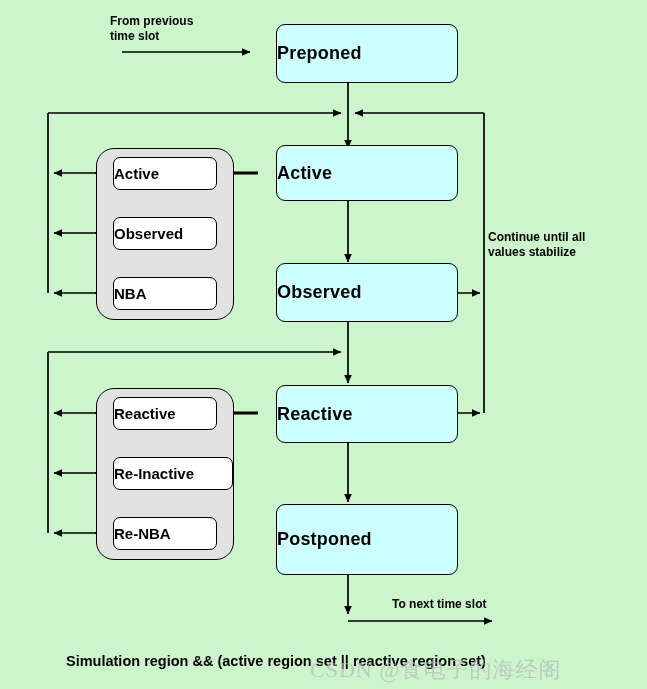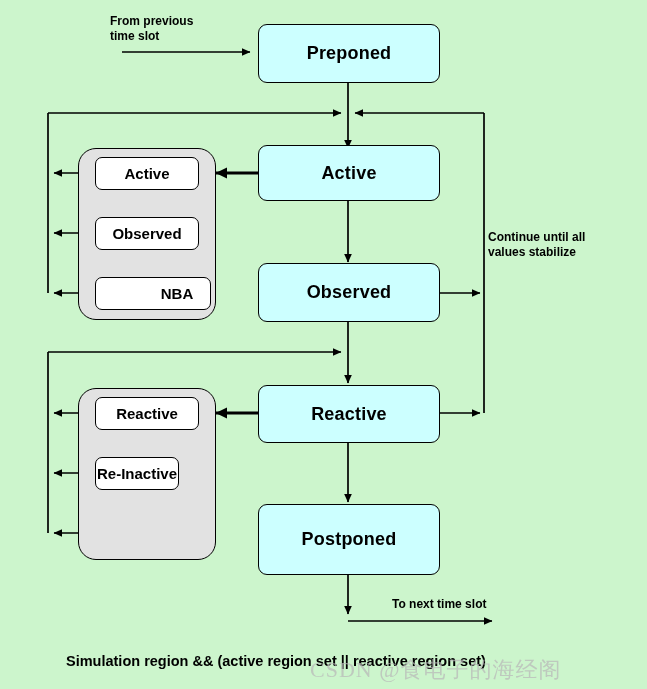--- a/index.html
+++ b/index.html
@@ -6,21 +6,21 @@
   body{
     width:647px;height:689px;
     background:#ccf5cc;
     font-family:"Liberation Sans", sans-serif;
     overflow:hidden;
     position:relative;
   }
   #stage{position:absolute;left:0;top:0;width:647px;height:689px;}
   svg.layer{position:absolute;left:0;top:0;width:647px;height:689px;}
 
-  .node{position:absolute;box-sizing:border-box;display:flex;align-items:center;justify-content:center;}
+  .node{position:absolute;box-sizing:border-box;display:flex;align-items:center;margin-left:18px;}
 
   .main-box{
     background:#ccffff;
     border:1.6px solid #000;
     border-radius:9px;
     font-size:18px;
     font-weight:bold;
     color:#000;
     letter-spacing:.2px;
   }
@@ -154,29 +154,32 @@
   <div class="node main-box" style="left:258px;top:504px;width:182px;height:71px;">
     <span>Postponed</span>
   </div>
 
   <div class="node sub-box" style="left:95px;top:157px;width:104px;height:33px;">
     <span>Active</span>
   </div>
   <div class="node sub-box" style="left:95px;top:217px;width:104px;height:33px;">
     <span>Observed</span>
   </div>
-  <div class="node sub-box" style="left:95px;top:277px;width:116px;height:33px;padding-left:48px;">
+  <div class="node sub-box" style="left:95px;top:277px;width:104px;height:33px;">
     <span>NBA</span>
   </div>
 
   <div class="node sub-box" style="left:95px;top:397px;width:104px;height:33px;">
     <span>Reactive</span>
   </div>
-  <div class="node sub-box" style="left:95px;top:457px;width:84px;height:33px;">
+  <div class="node sub-box" style="left:95px;top:457px;width:120px;height:33px;">
     <span>Re-Inactive</span>
+  </div>
+  <div class="node sub-box" style="left:95px;top:517px;width:104px;height:33px;">
+    <span>Re-NBA</span>
   </div>
 
   <div class="label" style="left:110px;top:14px;">From previous
 time slot</div>
 
   <div class="label" style="left:488px;top:230px;">Continue until all
 values stabilize</div>
 
   <div class="label" style="left:392px;top:597px;">To next time slot</div>
 

